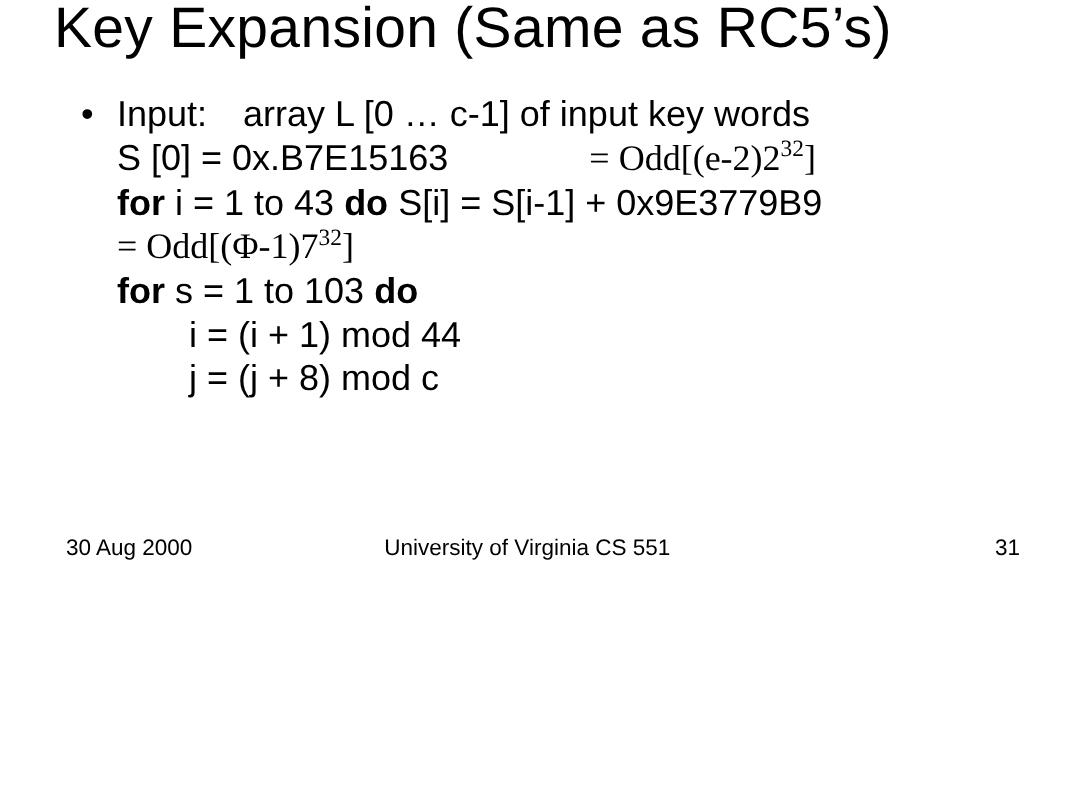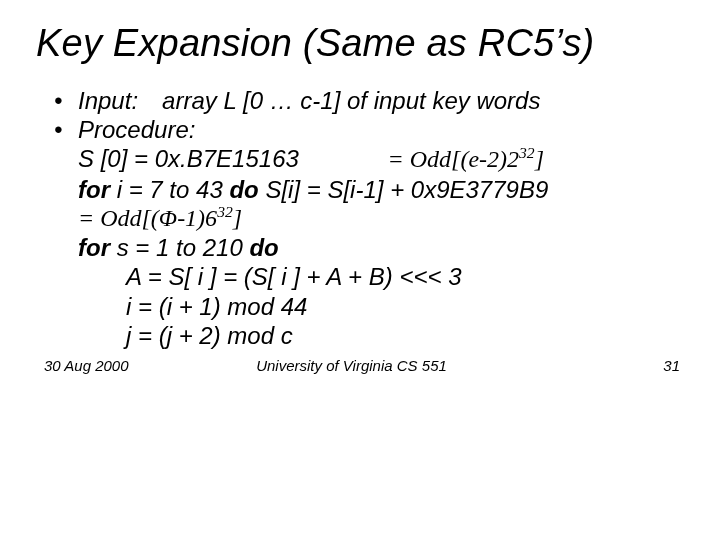--- a/index.html
+++ b/index.html
@@ -10,22 +10,21 @@
     background: #fff;
     font-family: Arial, Helvetica, sans-serif;
     color: #000;
     overflow: hidden;
   }
   .slide {
     position: relative;
     width: 720px;
     height: 392px;
     box-sizing: border-box;
-    padding: 24px 36px 0 36px;
-    font-style: italic;
+    padding: 0 36px 0 36px;
   }
   .title {
     font-size: 38px;
     font-weight: 400;
     letter-spacing: 0.2px;
     margin: 0 0 22px 0;
     line-height: 1.05;
   }
   .body {
     font-size: 24px;
@@ -85,46 +84,44 @@
 </head>
 <body>
 
 <div class="slide">
 
   <h1 class="title">Key Expansion (Same as RC5’s)</h1>
 
   <div class="body">
 
     <p class="bul">Input: array L [0 … c-1] of input key words</p>
-    <p class="bul">Procedure:</p>
 
     <p class="cont row">
       <span>S [0] = 0x.B7E15163</span>
       <span class="odd" style="padding-right:140px;">
         <span>= Odd[(e-2)2</span><sup>32</sup><span>]</span>
       </span>
     </p>
 
     <p class="cont">
-      <b>for</b><span>  i = 7 to 43 </span><b>do</b><span> S[i] = S[i-1] + 0x9E3779B9</span>
+      <b>for</b><span>  i = 1 to 43 </span><b>do</b><span> S[i] = S[i-1] + 0x9E3779B9</span>
     </p>
 
     <p class="cont row">
       <span class="odd" style="padding-right:6px;">
-        <span>= Odd[(Φ-1)6</span><sup>32</sup><span>]</span>
+        <span>= Odd[(Φ-1)7</span><sup>32</sup><span>]</span>
       </span>
     </p>
 
     <p class="cont">
-      <b>for</b><span>  s = 1  to  210  </span><b>do</b>
+      <b>for</b><span>  s = 1  to  103  </span><b>do</b>
     </p>
 
-    <p class="cont2">A = S[ i ] = (S[ i ] + A + B) &lt;&lt;&lt; 3</p>
     <p class="cont2">i = (i + 1) mod 44</p>
-    <p class="cont2">j = (j + 2) mod c</p>
+    <p class="cont2">j = (j + 8) mod c</p>
 
   </div>
 
   <div class="footer">
     <span>30 Aug 2000</span>
     <span class="center">University of Virginia CS 551</span>
     <span class="right">31</span>
   </div>
 
 </div>

